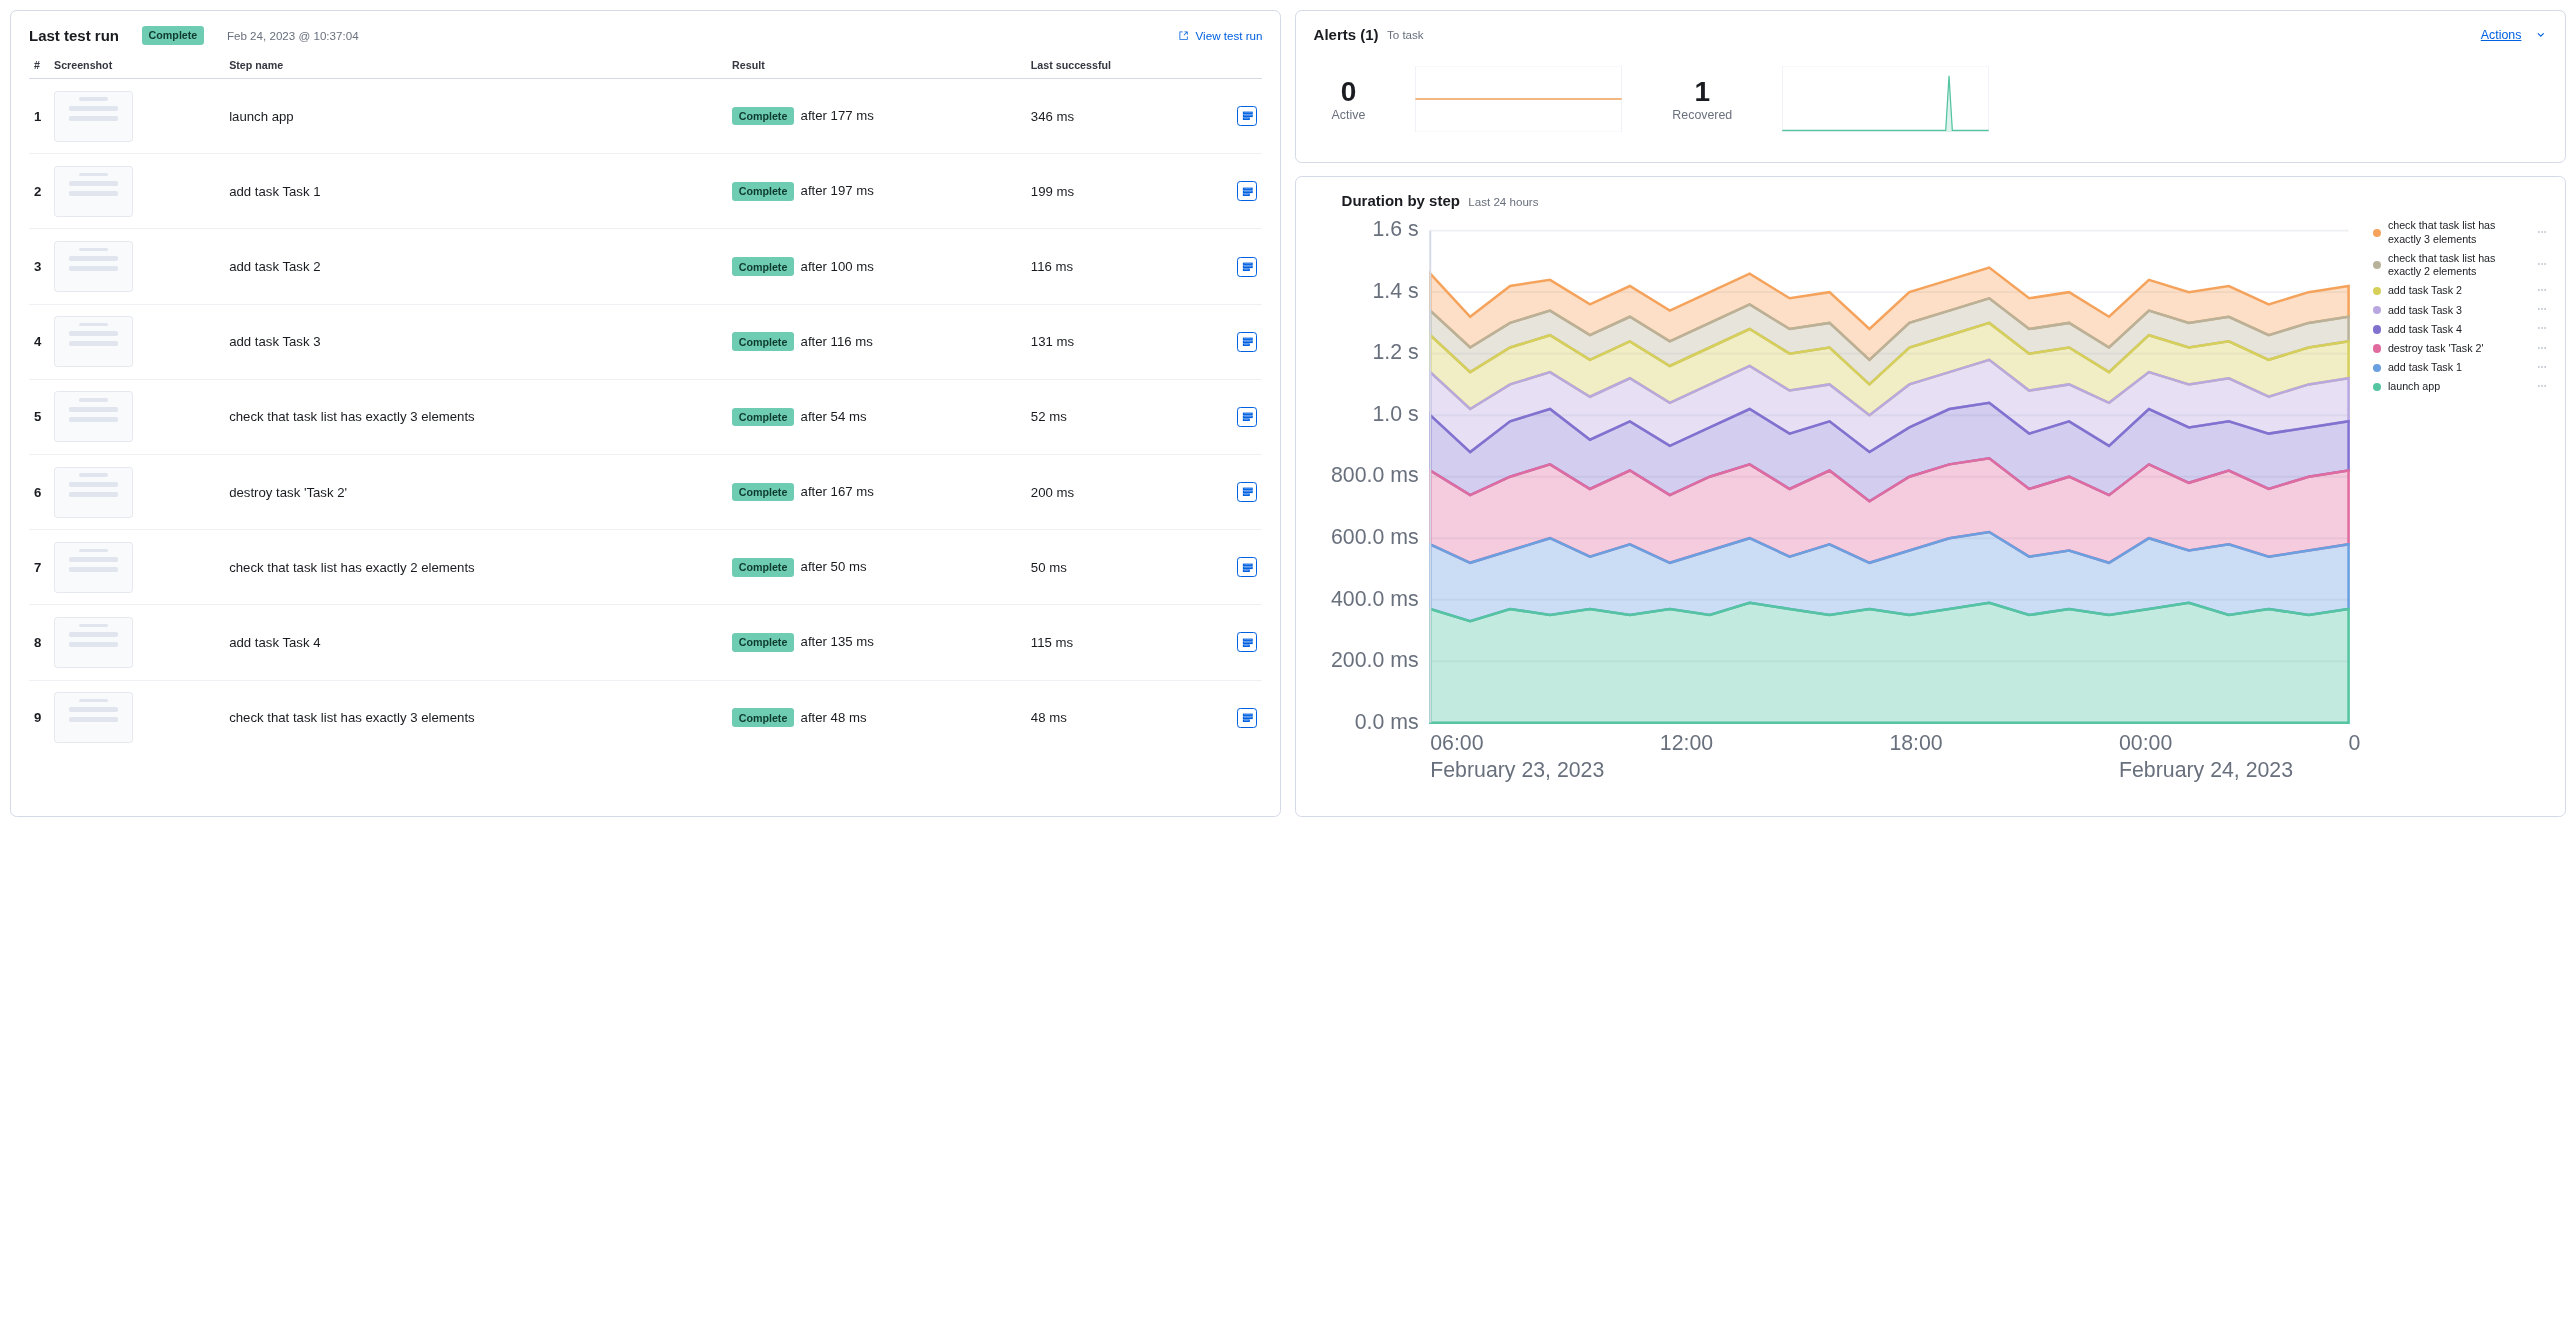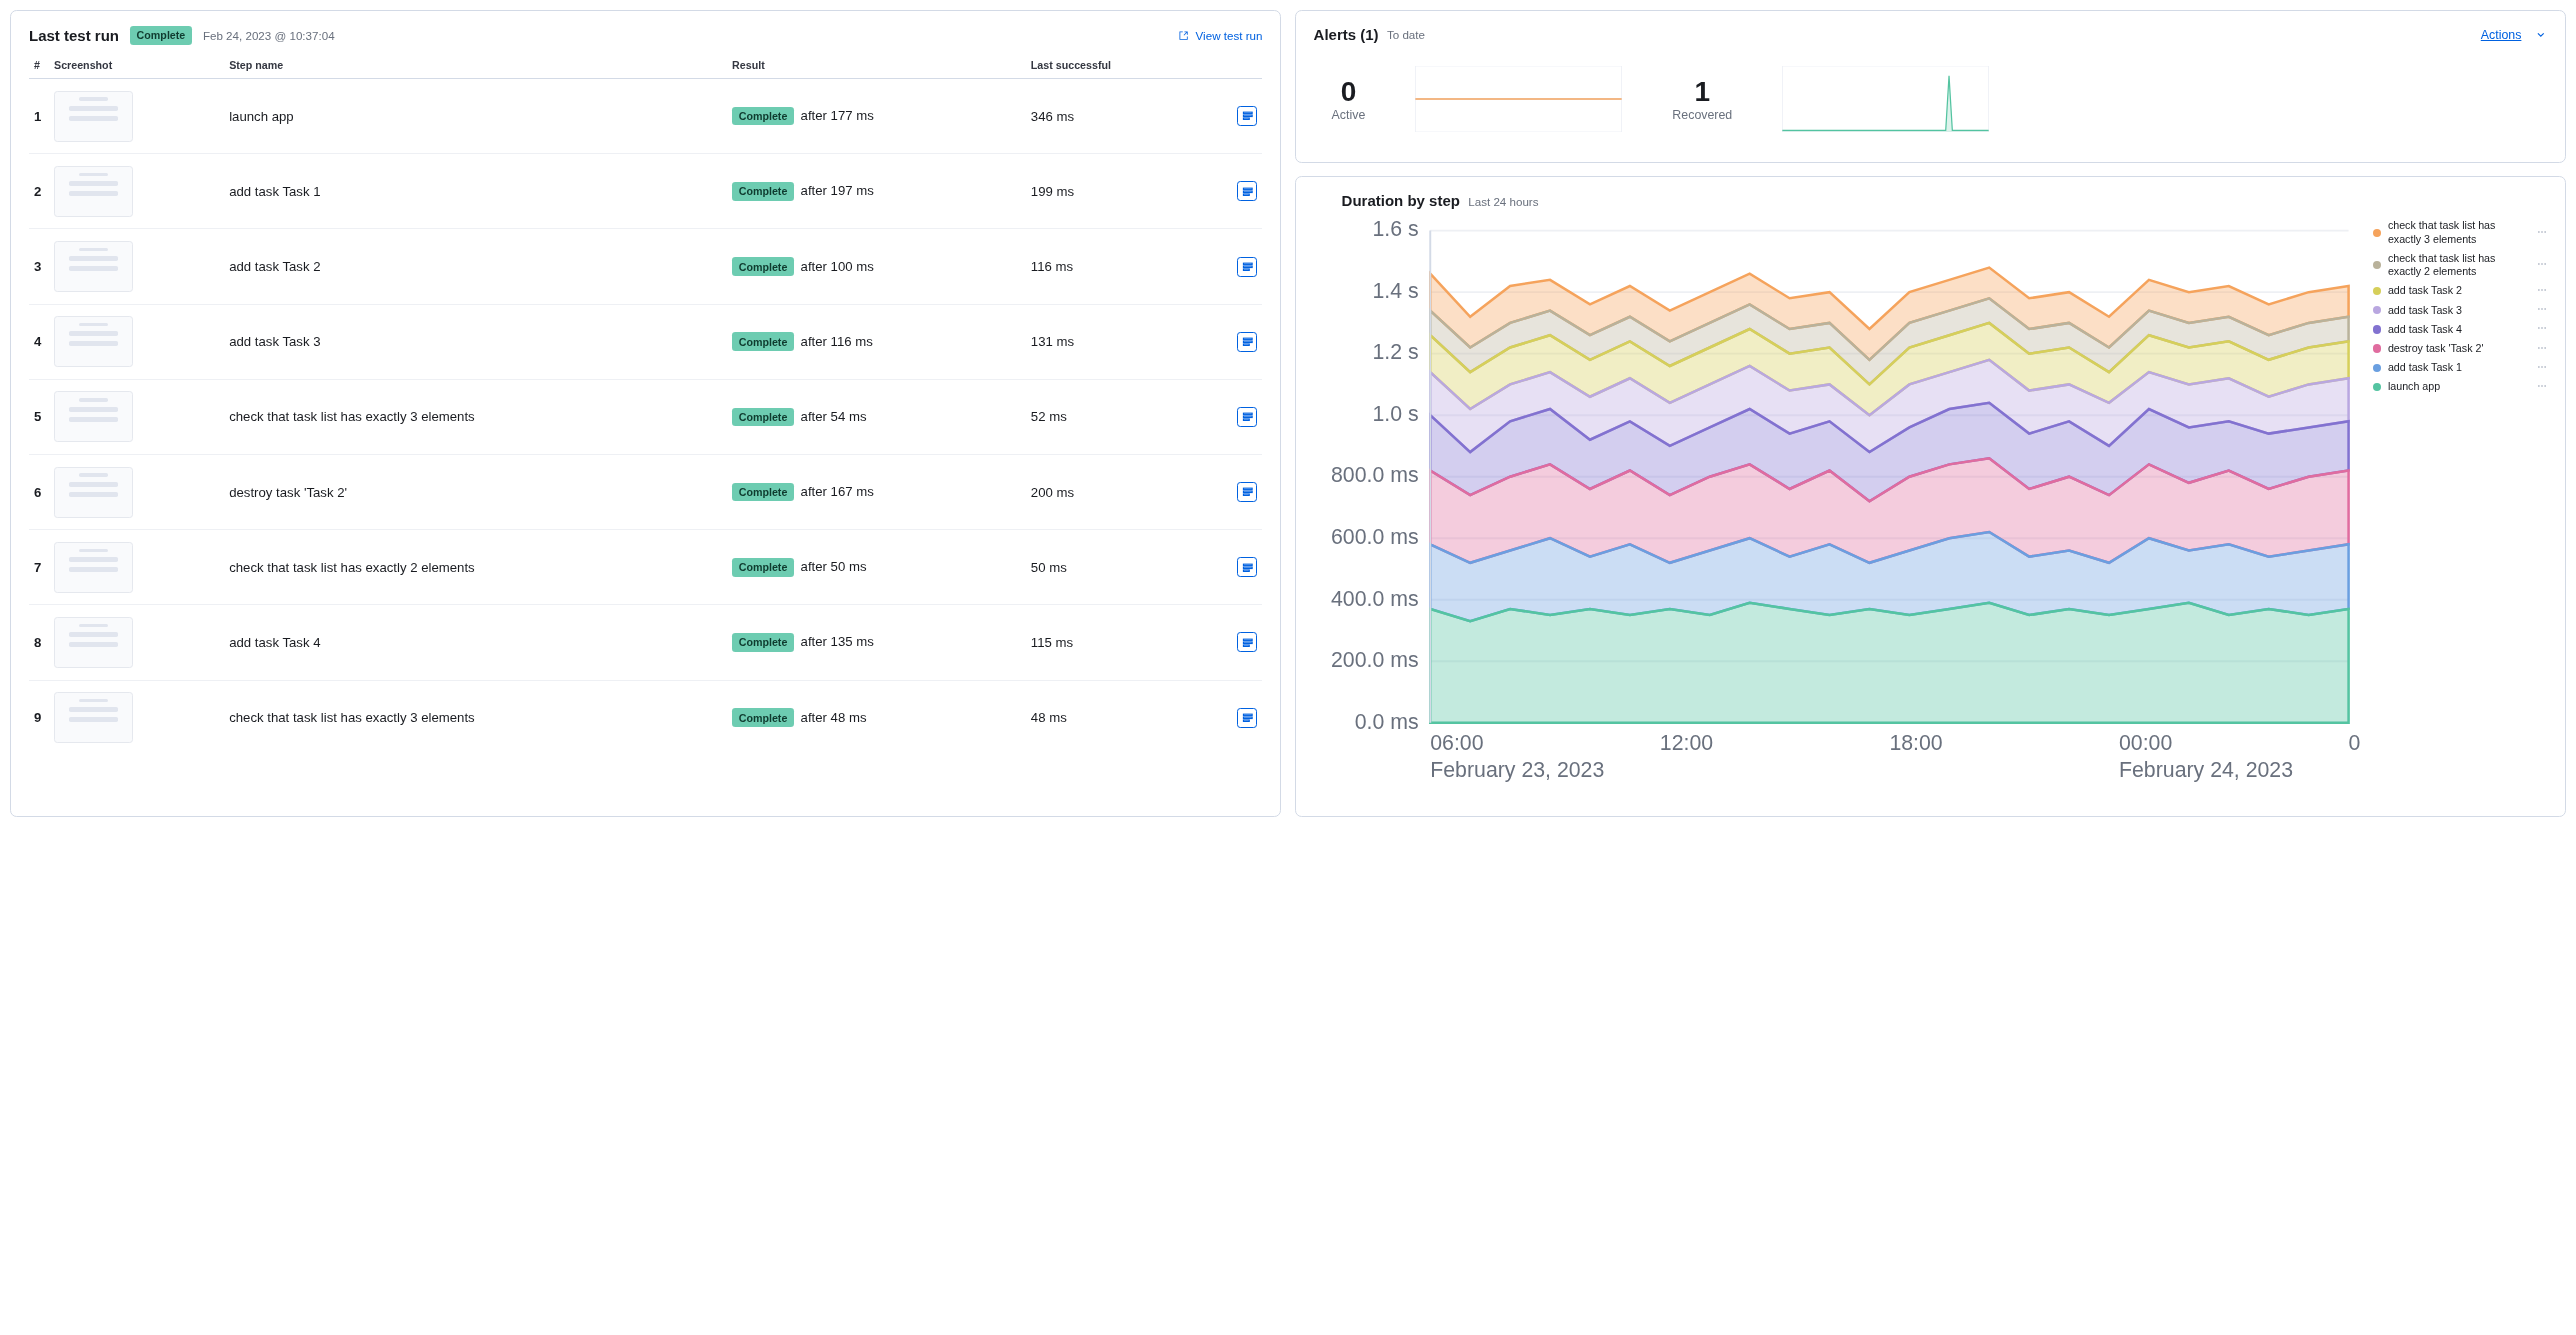--- a/index.html
+++ b/index.html
@@ -1,19 +1,19 @@
 <!DOCTYPE html>
 <html style="font-size:13.2px"><head>
   <meta charset="utf-8">
   <style>
     * { margin:0; padding:0; box-sizing:border-box; }
     body { font-family:-apple-system,BlinkMacSystemFont,"Segoe UI",Helvetica,Arial,sans-serif; background:#fff; color:#1a1c21; font-size:11.6px; }
     .layout { display:grid; grid-template-columns: 1fr 1fr; gap:13.2px; padding:10px; }
     .panel { border:0.8px solid #d3dae6; border-radius:6.6px; background:#fff; padding:15px 18px; }
-    .panel-header { display:flex; align-items:center; gap:11px; margin-bottom:8.3px; }
+    .panel-header { display:flex; align-items:center; gap:23px; margin-bottom:8.3px; }
     .panel-title { font-size:15px; font-weight:700; }
     .badge-complete { background:#6dccb1; color:#0f3b2f; font-weight:600; font-size:10.7px; padding:3.3px 6.6px; border-radius:3.3px; display:inline-block; }
     .muted { color:#69707d; font-size:11.6px; }
     .spacer { flex:1; }
     .link { color:#0061e0; font-size:11.6px; text-decoration:none; display:inline-flex; align-items:center; gap:5px;text-align:center; }
     .link svg { width:13.2px; height:13.2px; fill:#0061e0; }
     table.steps { width:100%; border-collapse:collapse; }
     table.steps th { text-align:left; font-size:10.7px; font-weight:700; color:#343741; padding:6.6px 5px; border-bottom:0.8px solid #d3dae6; }
     table.steps td { padding:11.6px 5px; border-bottom:0.8px solid #eef0f4; vertical-align:middle; font-size:13.2px; }
     table.steps tr:last-child td { border-bottom:none; }
@@ -258,21 +258,21 @@
               </span></td>
           </tr>
         </tbody>
     </table>
   </div>
 
   <div class="right-col">
     <div class="panel">
       <div class="alerts-header">
         <span class="panel-title">Alerts (1)</span>
-        <span class="muted">To date</span>
+        <span class="muted">To task</span>
         <span class="spacer"></span>
         <a href="#" class="actions-link">
           <span>Actions</span>
           <svg class="chev" viewBox="0 0 16 16">
               <path d="M4 6l4 4 4-4" fill="none" stroke="#0061e0" stroke-width="1.6"></path>
             </svg>
         </a>
       </div>
       <div class="alerts-body">
         <div class="stat-block">

